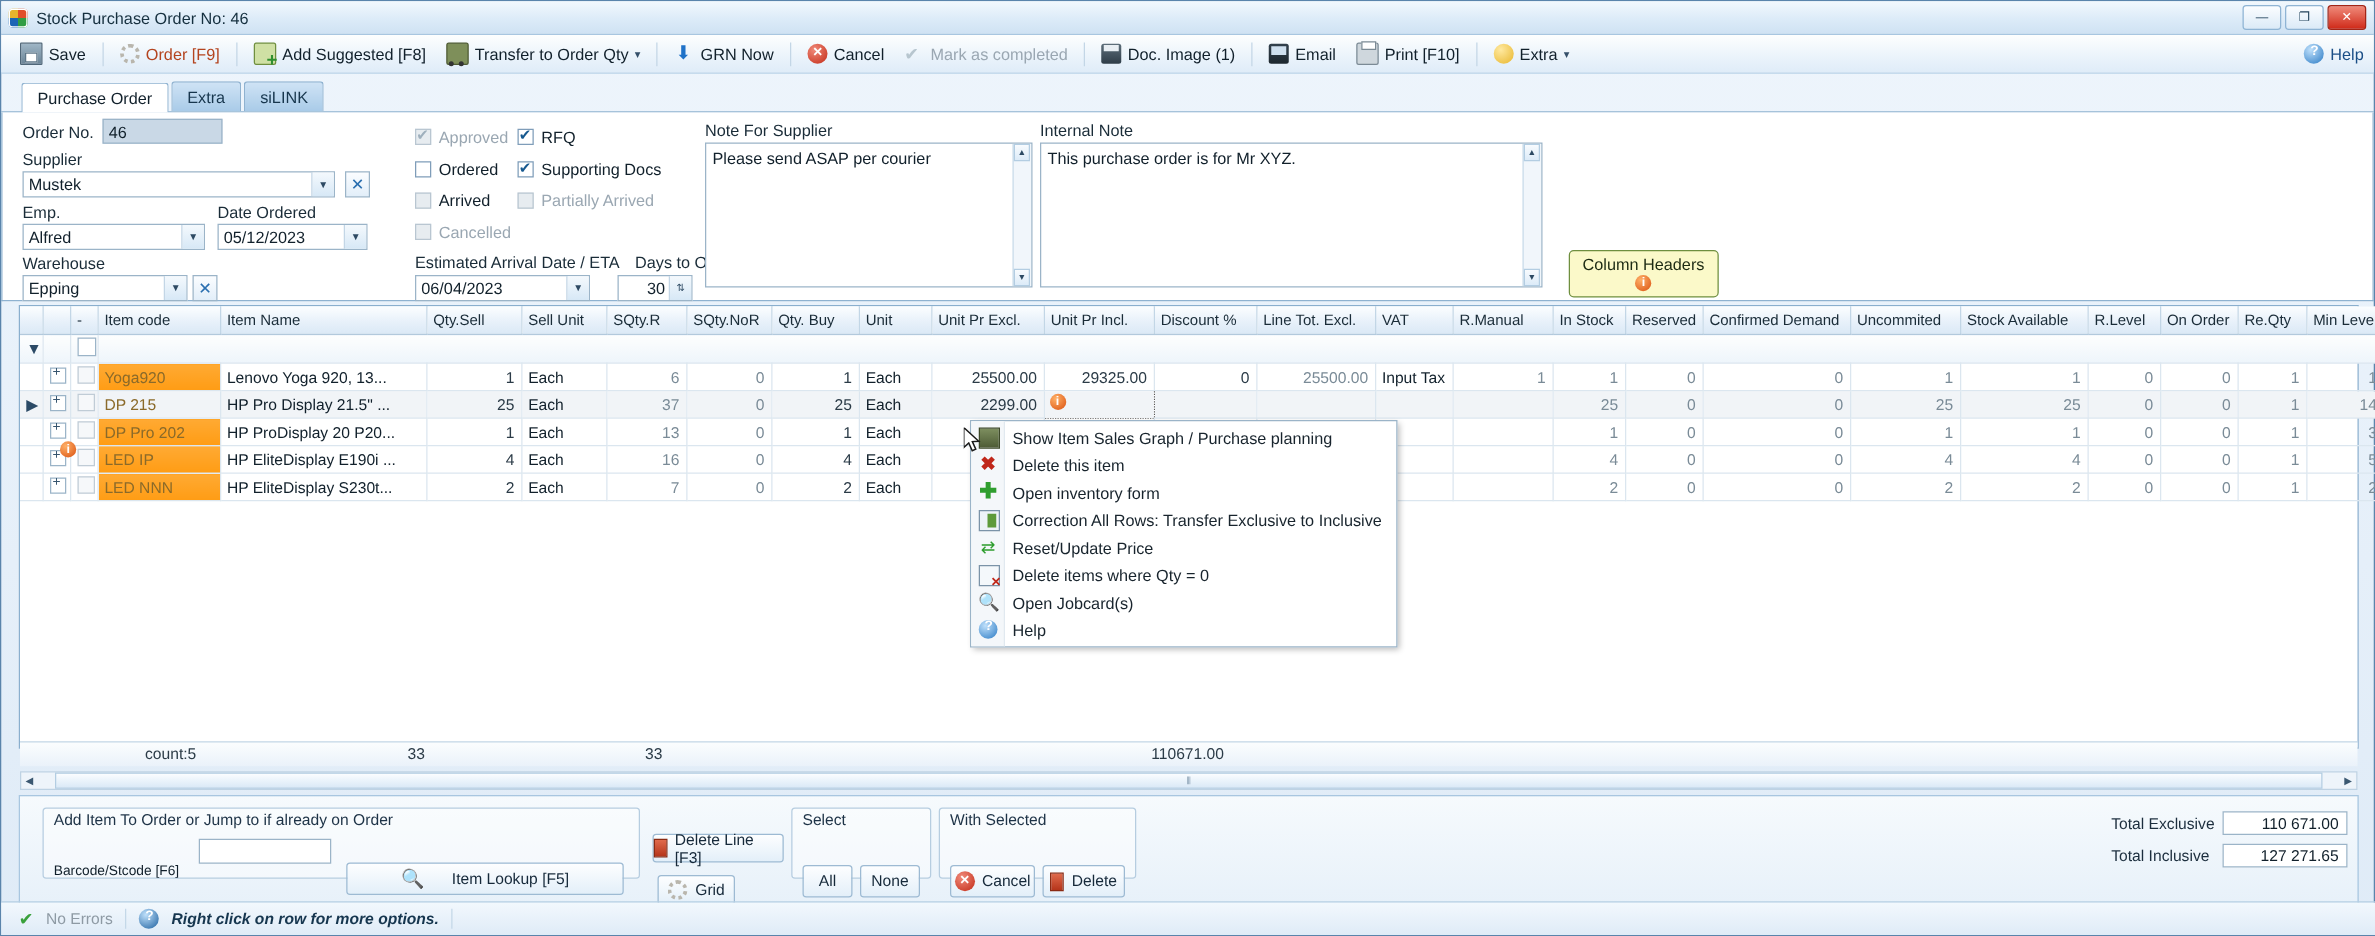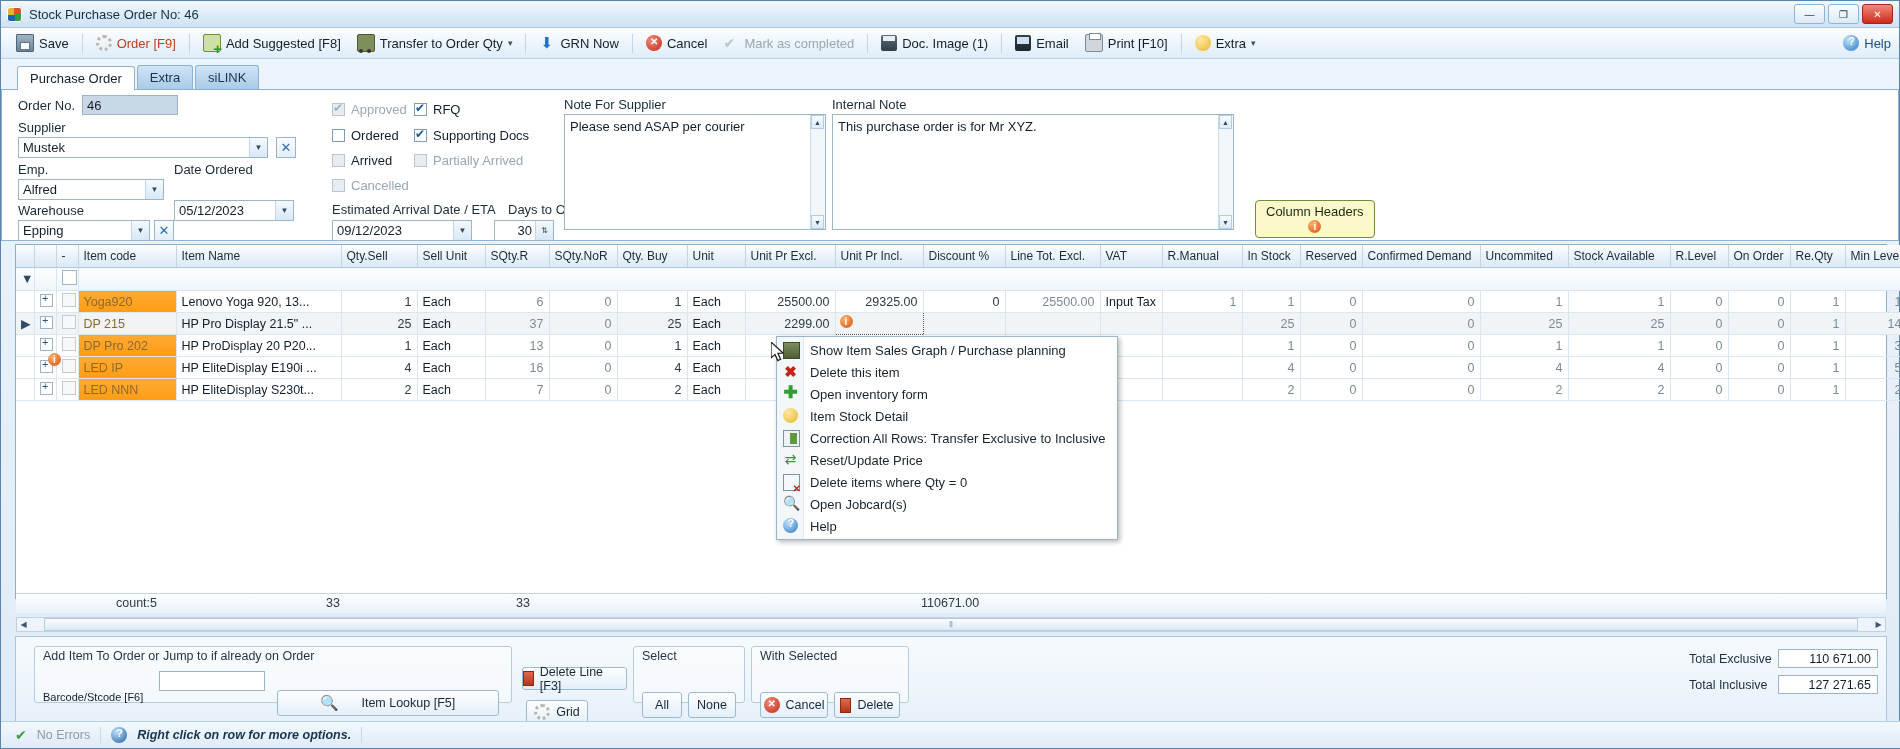--- a/index.html
+++ b/index.html
@@ -269,21 +269,21 @@
       <span class="arrow">▼</span>
     </div>
     <div style="position:absolute;left:274px;top:47px;" class="xbtn">✕</div>
 
     <div style="position:absolute;left:16px;top:72px;" class="lbl">Emp.</div>
     <div style="position:absolute;left:172px;top:72px;" class="lbl">Date Ordered</div>
     <div style="position:absolute;left:16px;top:89px;width:146px;" class="combo">
       <span class="val">Alfred</span>
       <span class="arrow">▼</span>
     </div>
-    <div style="position:absolute;left:172px;top:89px;width:120px;margin-top:21px;" class="combo">
+    <div style="position:absolute;left:172px;top:89px;width:120px;" class="combo">
       <span class="val">05/12/2023</span>
       <span class="arrow">▼</span>
     </div>
 
     <div style="position:absolute;left:16px;top:113px;" class="lbl">Warehouse</div>
     <div style="position:absolute;left:16px;top:130px;width:132px;" class="combo">
       <span class="val">Epping Warehouse</span>
       <span class="arrow">▼</span>
     </div>
     <div style="position:absolute;left:152px;top:130px;" class="xbtn">✕</div>
@@ -313,21 +313,21 @@
       <span class="dis-txt">Partially Arrived</span>
     </div>
     <div style="position:absolute;left:330px;top:88px;" class="cbrow">
       <span class="cb dis"></span>
       <span class="dis-txt">Cancelled</span>
     </div>
 
     <div style="position:absolute;left:330px;top:112px;" class="lbl">Estimated Arrival Date / ETA</div>
     <div style="position:absolute;left:506px;top:112px;" class="lbl">Days to Order For</div>
     <div style="position:absolute;left:330px;top:130px;width:140px;" class="combo">
-      <span class="val">09/12/2023</span>
+      <span class="val">06/04/2023</span>
       <span class="arrow">▼</span>
     </div>
     <div style="position:absolute;left:492px;top:130px;width:60px;" class="combo">
       <span class="val" style="text-align:right;padding-right:3px;">30</span>
       <span class="arrow">⇅</span>
     </div>
 
     <div style="position:absolute;left:562px;top:7px;" class="lbl">Note For Supplier</div>
     <div class="note-area" style="position:absolute;left:562px;top:24px;width:262px;height:116px;">
       <span>Please send ASAP per courier</span>
@@ -589,24 +589,20 @@
     </div>
     <div class="mi">
       <span class="mic mi-x">✖</span>
       <span>Delete this item</span>
     </div>
     <div class="mi">
       <span class="mic mi-plus">✚</span>
       <span>Open inventory form</span>
     </div>
     <div class="mi">
-      <span class="mic mi-ball"></span>
-      <span>Item Stock Detail</span>
-    </div>
-    <div class="mi">
       <span class="mic mi-tbl"></span>
       <span>Correction All Rows: Transfer Exclusive to Inclusive</span>
     </div>
     <div class="mi">
       <span class="mic mi-reset">⇄</span>
       <span>Reset/Update Price</span>
     </div>
     <div class="mi">
       <span class="mic mi-del0"></span>
       <span>Delete items where Qty = 0</span>

